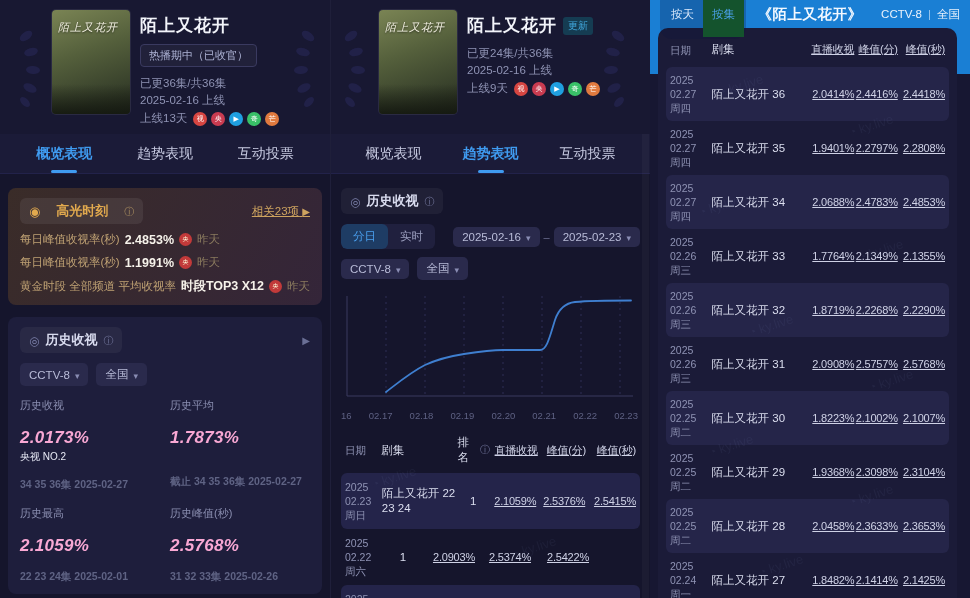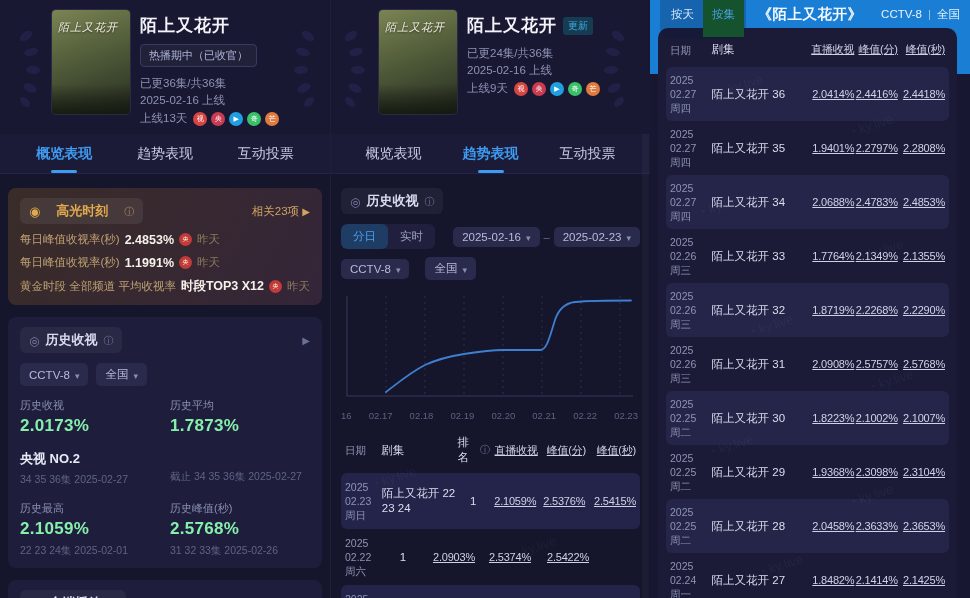--- a/index.html
+++ b/index.html
@@ -48,42 +48,42 @@
   .arrow-icon{color:#6a6f95;font-size:10px;}
   .icon-info::before{content:"ⓘ";font-size:10px;color:#70749a;font-weight:normal;}
   .icon-circle::before{content:"◎";font-size:12px;color:#7d82ac;}
   .icon-playbox::before{content:"▶";font-size:8px;color:#7d82ac;border:1px solid #7d82ac;border-radius:3px;padding:1px 3px;}
 
   
   .card.gold{background:linear-gradient(120deg,#3a2c28 0%,#342539 100%);}
   .card.gold .head-pill{background:rgba(255,255,255,.07);color:#e2aa4e;gap:16px;}
   .icon-medal::before{content:"◉";color:#e2aa4e;font-size:13px;}
   .card.gold .icon-info::before{color:#a98d5f;}
-  .gold-related{font-size:11.5px;color:#cda35f;}
+  .gold-related{font-size:11.5px;color:#cda35f;text-decoration:underline;}
   .gold-related .arrow-icon{color:#cda35f;}
   .hl-line{margin-top:8px;font-size:11.5px;color:#bfa173;display:flex;align-items:center;gap:5px;flex-wrap:nowrap;white-space:nowrap;}
   .hl-line .val{color:#f6f2ea;font-weight:bold;font-size:12.5px;}
   .mini-badge{width:13px;height:13px;border-radius:50%;background:#c23a3a;display:inline-flex;align-items:center;justify-content:center;font-size:6px;color:#ffd;}
   .hl-line .when{color:#8a7a5e;}
 
   
   .pill-row{display:flex;gap:8px;margin-top:10px;}
   .dd-pill{display:inline-flex;align-items:center;gap:5px;background:#2a2a4c;border-radius:5px;padding:4px 9px;font-size:11.5px;color:#b9bcd8;cursor:pointer;}
   .caret::after{content:"▾";font-size:9px;color:#8a8db4;}
 
   
   .stat-grid{display:grid;grid-template-columns:1fr 1fr;gap:14px 10px;margin-top:12px;}
   .stat .lab{font-size:11px;color:#8a8eb0;}
-  .stat .val{font-size:17px;font-weight:bold;color:#86efac;margin-top:3px;letter-spacing:.3px;}
-  .stat .sub{font-size:13px;font-weight:bold;color:#e8eaf6;margin-top:14px;}
-  .stat .note{font-size:10.5px;color:#5f6384;margin-top:5px;}
+  .stat .val{font-size:17px;font-weight:bold;color:#f9a8d4;margin-top:15px;letter-spacing:.3px;font-style:italic;}
+  .stat .sub{font-size:10px;font-weight:normal;color:#e8eaf6;margin-top:2px;}
+  .stat .note{font-size:10.5px;color:#5f6384;margin-top:14px;font-weight:bold;}
 
   
   .trend{padding:14px 10px 0;}
-  .ctrl-row{display:flex;align-items:center;margin-top:10px;gap:16px;}
+  .ctrl-row{display:flex;align-items:center;margin-top:10px;gap:8px;}
   .seg{display:flex;background:#20203e;border-radius:6px;overflow:hidden;}
   .seg .sg{font-size:11.5px;padding:5px 12px;color:#9a9dbd;cursor:pointer;}
   .seg .sg.active{background:#1e3c64;color:#4aa0f0;border-radius:6px;}
   .date-range{margin-left:auto;display:flex;align-items:center;gap:4px;}
   .range-dash{color:#6a6d90;font-size:11px;}
   .chart-wrap{margin-top:12px;position:relative;}
   .xlabels{display:flex;justify-content:space-between;padding:2px 2px 0 0;font-size:9.5px;color:#5e6183;}
   .mid-scrollbar{position:absolute;right:1px;top:0;width:7px;height:64px;border-radius:4px;background:#2e86e0;}
   .mid-scroll-track{position:absolute;right:1px;top:0;width:7px;height:598px;background:rgba(255,255,255,.03);}
 

